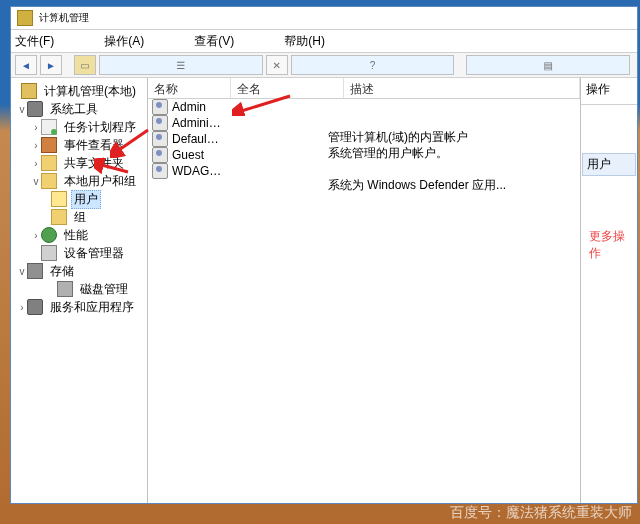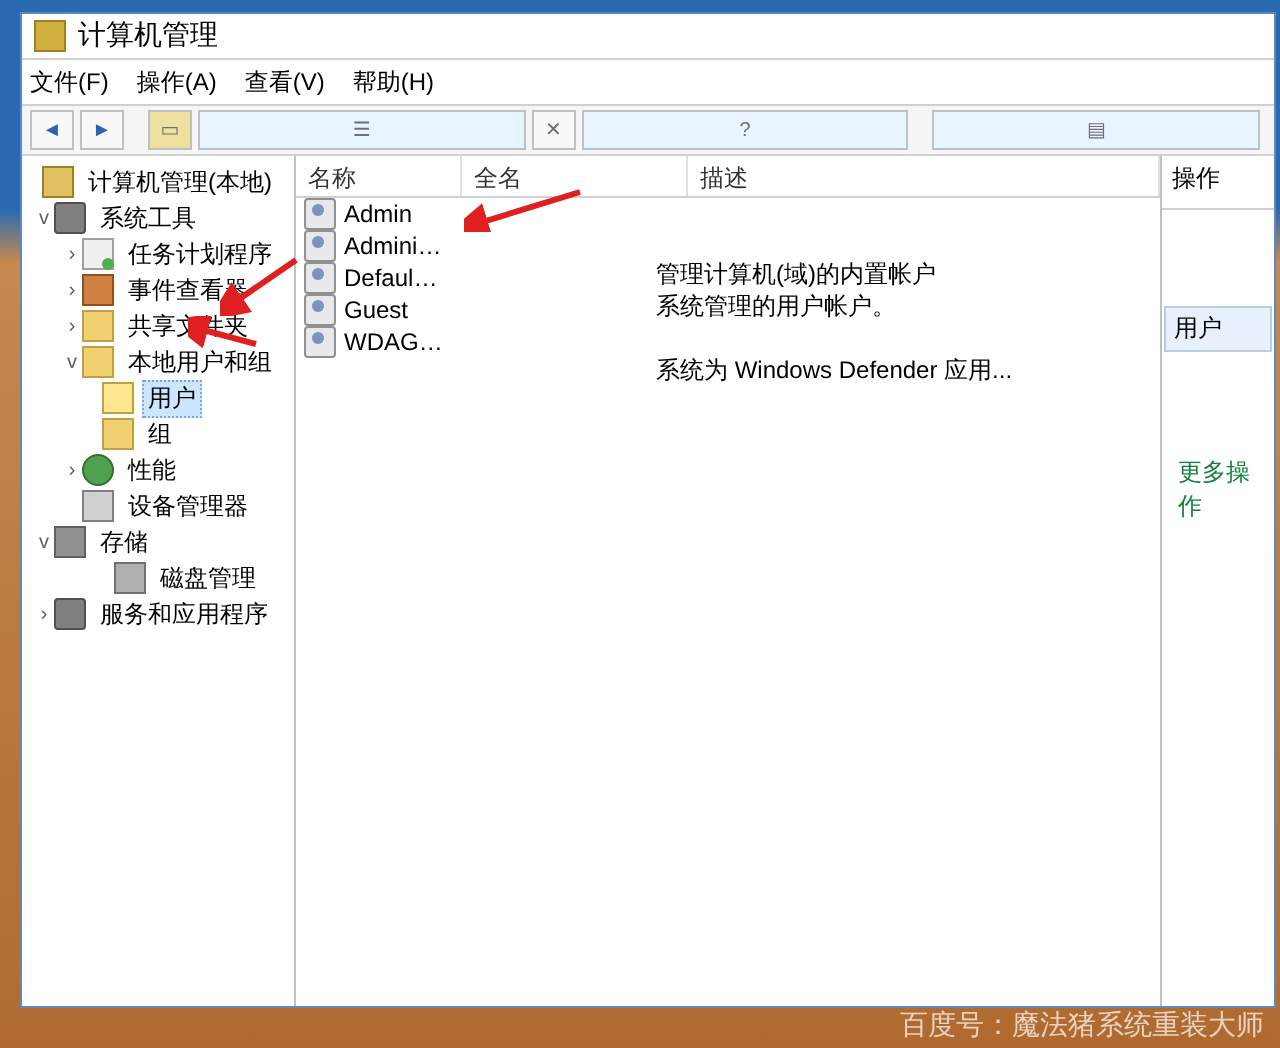--- a/index.html
+++ b/index.html
@@ -1,21 +1,21 @@
 <!DOCTYPE html>
 <html><head>
 <meta charset="utf-8">
 <style>
   html,body{margin:0;padding:0;font-family:"Microsoft YaHei","Segoe UI",sans-serif;font-size:12px;color:#000;background:#c07840;}
   .desktop{width:640px;height:524px;position:relative;background:linear-gradient(to bottom,#2a6ab0 0%,#2a6ab0 20%,#c48a50 25%,#b06a30 100%);}
   .win{position:absolute;left:10px;top:6px;right:2px;bottom:20px;background:#fff;border:1px solid #5a8ac0;display:flex;flex-direction:column;}
   .titlebar{height:22px;background:#fff;display:flex;align-items:center;padding:0 6px;border-bottom:1px solid #d0d0d0;}
   .titlebar .ticon{width:14px;height:14px;background:#d0b040;border:1px solid #a08020;margin-right:6px;}
-  .titlebar .ttxt{font-size:14px;}
-  .menubar{height:22px;display:flex;align-items:center;padding:0 4px;border-bottom:1px solid #d0d0d0;}
+  .titlebar .ttxt{font-size:10px;}
+  .menubar{height:22px;display:flex;align-items:center;padding:0 4px;border-bottom:1px solid #d0d0d0;gap:36px;}
   .menubar span{margin-right:14px;cursor:default;}
   .toolbar{height:24px;display:flex;align-items:center;padding:0 4px;border-bottom:1px solid #d0d0d0;background:#f5f5f5;}
   .tbtn{width:20px;height:18px;border:1px solid #c0c0c0;margin-right:3px;background:#f8f8f8;display:flex;align-items:center;justify-content:center;font-size:10px;color:#707070;}
   .tbtn.sep{border:none;width:6px;background:none;}
   .tbtn.nav{color:#3060b0;font-weight:bold;}
   .tbtn.fldr{background:#f0e0a0;}
   .tbtn.list{background:#e8f4ff;}
   .body{flex:1;display:flex;min-height:0;}
   .tree{width:136px;border-right:1px solid #c0c0c0;overflow:auto;padding:4px 0;}
   .tn{display:flex;align-items:center;height:18px;white-space:nowrap;cursor:default;}
@@ -43,21 +43,21 @@
   .rows{flex:1;overflow:auto;}
   .row{display:flex;height:16px;align-items:center;}
   .row .uic{width:14px;height:14px;margin:0 4px;background:#e8e8e8;border:1px solid #909090;border-radius:2px;position:relative;}
   .row .uic::after{content:"";position:absolute;left:3px;top:2px;width:6px;height:6px;background:#8090c0;border-radius:50%;}
   .row .n{width:50px;white-space:nowrap;overflow:hidden;text-overflow:ellipsis;}
   .row .f{width:100px;}
   .row .d{flex:1;white-space:nowrap;overflow:hidden;text-overflow:ellipsis;padding-left:6px;margin-top:28px;}
   .actions{width:56px;display:flex;flex-direction:column;gap:48px;}
   .acthdr{height:20px;padding:3px 5px;border-bottom:1px solid #d0d0d0;}
   .actsel{background:#e8f0fb;border:1px solid #b8cde4;margin:0 1px;padding:2px 4px;}
-  .actmore{padding:4px 8px;color:#15803d;}
+  .actmore{padding:4px 8px;color:#ef4444;}
   .arrow{position:absolute;pointer-events:none;}
   .arrow svg{display:block;}
   .watermark{position:absolute;right:8px;bottom:2px;color:rgba(255,255,255,0.7);font-size:14px;}
 </style>
 </head>
 <body>
 
 <div class="desktop">
   <div class="win">
 

